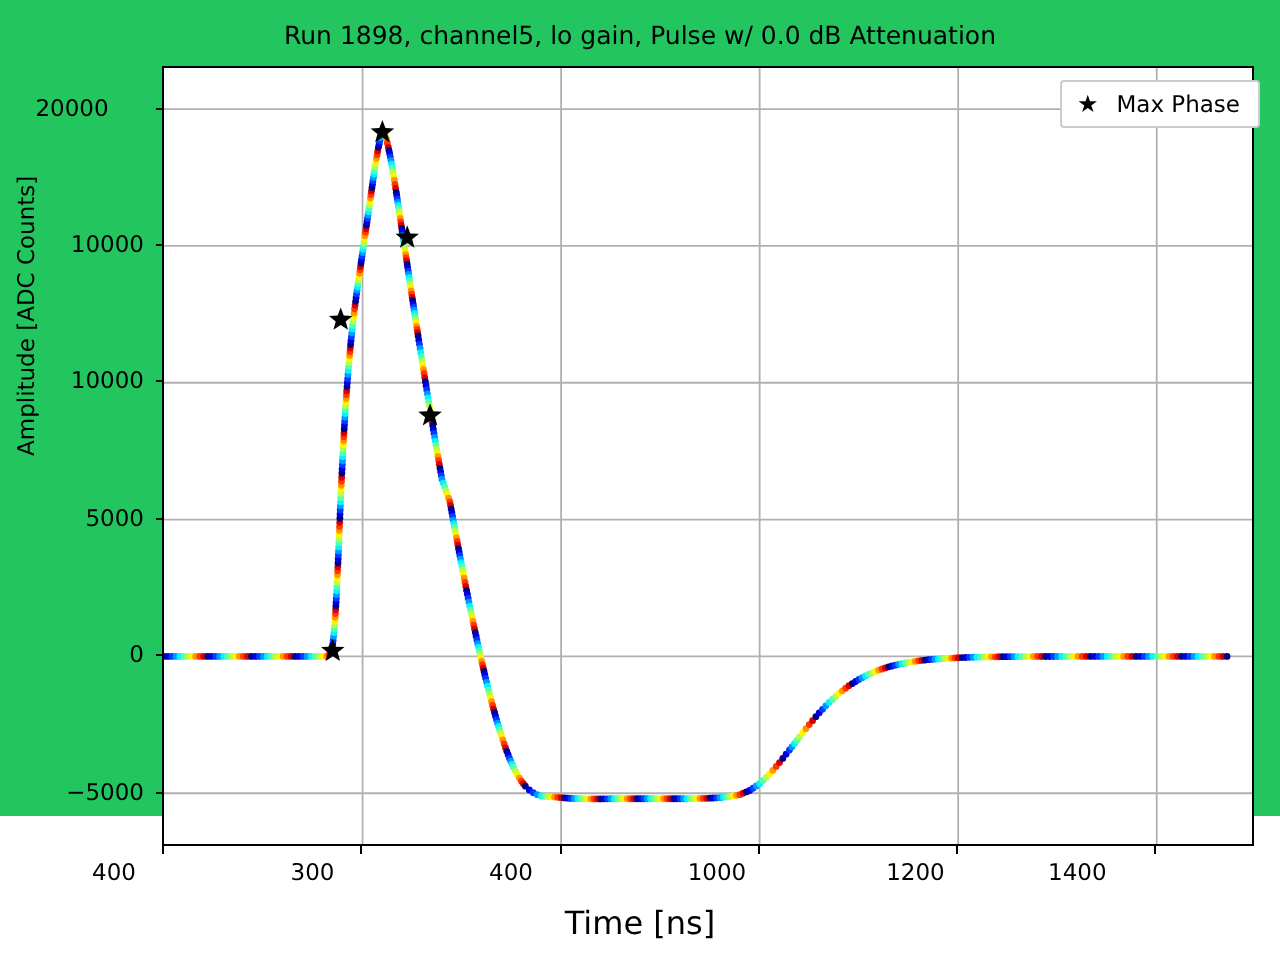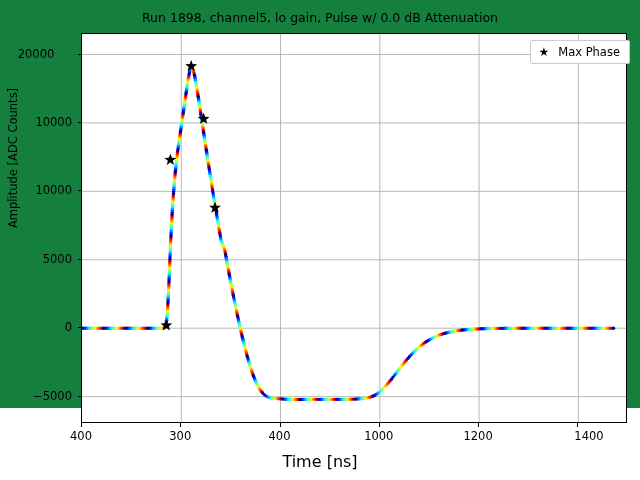--- a/index.html
+++ b/index.html
@@ -11,21 +11,21 @@
     width: 640px;
     height: 480px;
     overflow: hidden;
     font-family: "DejaVu Sans", sans-serif;
     color: #000000;
   }
   #figure {
     position: relative;
     width: 640px;
     height: 408px;
-    background: #15803d;
+    background: #22c55e;
   }
   #chart-title {
     position: absolute;
     left: 0;
     top: 10px;
     width: 640px;
     text-align: center;
     font-size: 12.5px;
     color: #000000;
     white-space: nowrap;
@@ -52,21 +52,20 @@
     right: 0;
     text-align: right;
     font-size: 11.5px;
     width: 72px;
     transform: translateY(-50%);
     white-space: nowrap;
   }
   .tick-label-x {
     position: absolute;
     top: 0;
-    text-align: center;
     font-size: 11.5px;
     width: 70px;
     transform: translateX(-50%);
     white-space: nowrap;
   }
   #ylabel {
     position: absolute;
     left: 6px;
     top: 228px;
     transform: rotate(-90deg);
@@ -143,21 +142,21 @@
       <div class="tick-label-x" style="left: 81px; top: 429px;">400</div>
       <div class="tick-mark-x" style="left: 81px;"></div>
       <div class="tick-label-x" style="left: 180.273px; top: 429px;">300</div>
       <div class="tick-mark-x" style="left: 180.273px;"></div>
       <div class="tick-label-x" style="left: 279.545px; top: 429px;">400</div>
       <div class="tick-mark-x" style="left: 279.545px;"></div>
       <div class="tick-label-x" style="left: 378.818px; top: 429px;">1000</div>
       <div class="tick-mark-x" style="left: 378.818px;"></div>
       <div class="tick-label-x" style="left: 478.091px; top: 429px;">1200</div>
       <div class="tick-mark-x" style="left: 478.091px;"></div>
-      <div class="tick-label-x" style="left: 589px; top: 429px;">1400</div>
+      <div class="tick-label-x" style="left: 559px; top: 429px;">1400</div>
       <div class="tick-mark-x" style="left: 577.364px;"></div>
     </div>
 
   <div id="plot-area">
     <svg id="plot-svg" width="546" height="390">
       <g id="gridlines">
           <line x1="99.27272727272728" x2="99.27272727272728" y1="0" y2="390" stroke="#b0b0b0" stroke-width="0.9"></line>
           <line x1="198.54545454545456" x2="198.54545454545456" y1="0" y2="390" stroke="#b0b0b0" stroke-width="0.9"></line>
           <line x1="297.8181818181818" x2="297.8181818181818" y1="0" y2="390" stroke="#b0b0b0" stroke-width="0.9"></line>
           <line x1="397.0909090909091" x2="397.0909090909091" y1="0" y2="390" stroke="#b0b0b0" stroke-width="0.9"></line>

